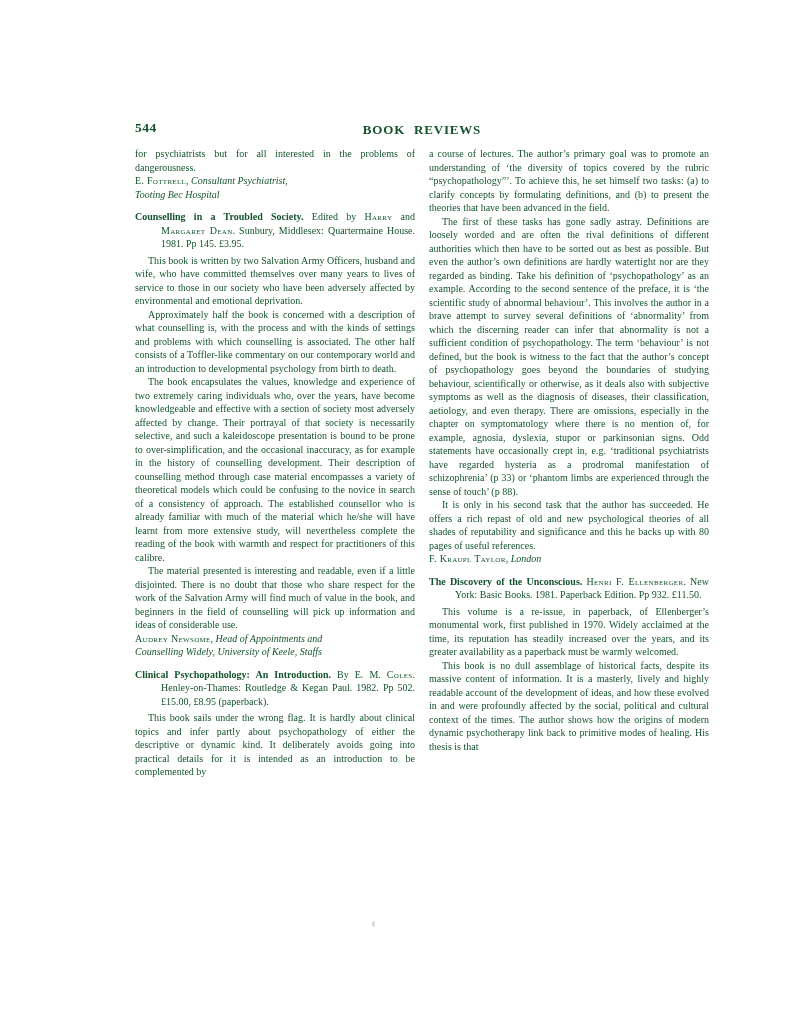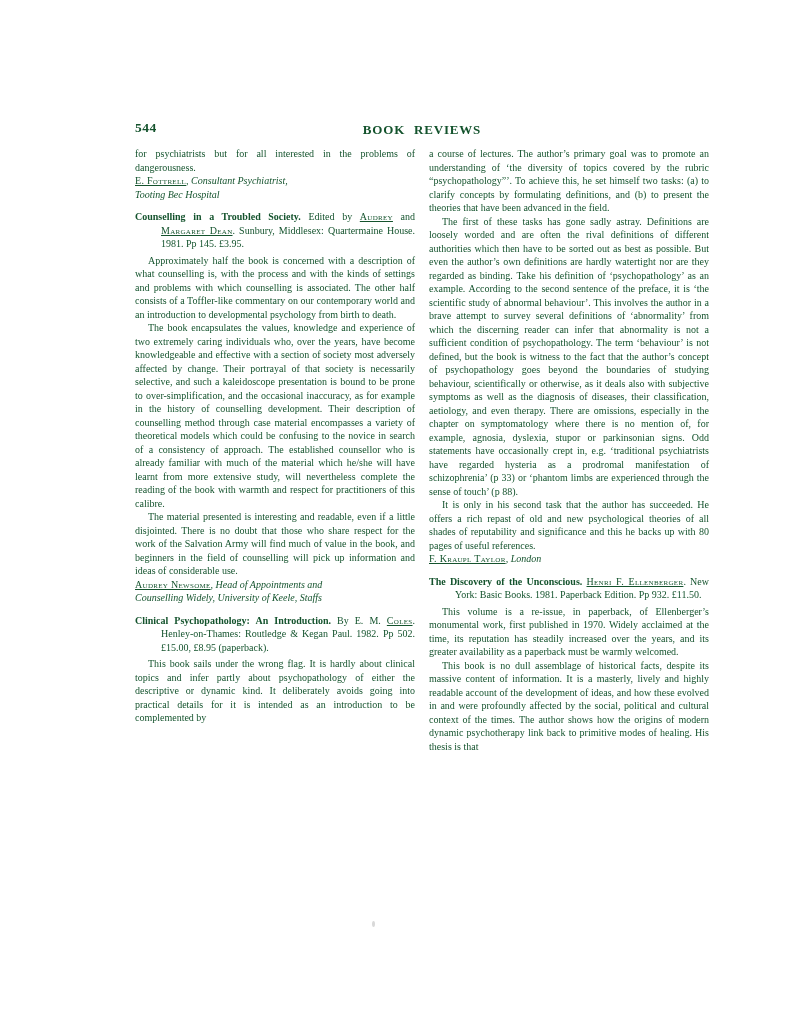--- a/index.html
+++ b/index.html
@@ -64,21 +64,21 @@
     margin-top: 9px;
     margin-bottom: 3px;
     padding-left: 26px;
     text-indent: -26px;
   }
   .column p.sig {
     text-align: left;
   }
   .b  { font-weight: bold; }
   .i  { font-style: italic; }
-  .sc { font-variant: small-caps; letter-spacing: 0.3px; text-decoration: underline; }
+  .sc { font-variant: small-caps; letter-spacing: 0.3px; }
   .scan-artifact {
     position: absolute;
     left: 352px;
     top: 921px;
     width: 3px;
     height: 6px;
     background: #d9d9d9;
     border-radius: 50%;
   }
 </style>
@@ -89,21 +89,22 @@
   <header class="page-header">
     <span class="page-number">544</span>
     <span class="journal-title">BOOK REVIEWS</span>
   </header>
 
   <main class="columns">
     <section class="column" id="col-left">
         <p class="para"><span>for psychiatrists but for all interested in the problems of dangerousness.</span></p>
         <p class="sig"><span class="sc">E. Fottrell</span><span>, </span><span class="i">Consultant Psychiatrist,</span></p>
         <p class="sig"><span class="i">Tooting Bec Hospital</span></p>
-        <p class="heading"><span class="b">Counselling in a Troubled Society.</span><span> Edited by </span><span class="sc">Audrey</span><span> and </span><span class="sc">Margaret Dean</span><span>. Sunbury, Middlesex: Quartermaine House. 1981. Pp 145. £3.95.</span></p>
+        <p class="heading"><span class="b">Counselling in a Troubled Society.</span><span> Edited by </span><span class="sc">Harry</span><span> and </span><span class="sc">Margaret Dean</span><span>. Sunbury, Middlesex: Quartermaine House. 1981. Pp 145. £3.95.</span></p>
+        <p class="para indent"><span>This book is written by two Salvation Army Officers, husband and wife, who have committed themselves over many years to lives of service to those in our society who have been adversely affected by environmental and emotional deprivation.</span></p>
         <p class="para indent"><span>Approximately half the book is concerned with a description of what counselling is, with the process and with the kinds of settings and problems with which counselling is associated. The other half consists of a Toffler-like commentary on our contemporary world and an introduction to developmental psychology from birth to death.</span></p>
         <p class="para indent"><span>The book encapsulates the values, knowledge and experience of two extremely caring individuals who, over the years, have become knowledgeable and effective with a section of society most adversely affected by change. Their portrayal of that society is necessarily selective, and such a kaleidoscope presentation is bound to be prone to over-simplification, and the occasional inaccuracy, as for example in the history of counselling development. Their description of counselling method through case material encompasses a variety of theoretical models which could be confusing to the novice in search of a consistency of approach. The established counsellor who is already familiar with much of the material which he/she will have learnt from more extensive study, will nevertheless complete the reading of the book with warmth and respect for practitioners of this calibre.</span></p>
         <p class="para indent"><span>The material presented is interesting and readable, even if a little disjointed. There is no doubt that those who share respect for the work of the Salvation Army will find much of value in the book, and beginners in the field of counselling will pick up information and ideas of considerable use.</span></p>
         <p class="sig"><span class="sc">Audrey Newsome</span><span>, </span><span class="i">Head of Appointments and</span></p>
         <p class="sig"><span class="i">Counselling Widely, University of Keele, Staffs</span></p>
         <p class="heading"><span class="b">Clinical Psychopathology: An Introduction.</span><span> By E. M. </span><span class="sc">Coles</span><span>. Henley-on-Thames: Routledge &amp; Kegan Paul. 1982. Pp 502. £15.00, £8.95 (paperback).</span></p>
         <p class="para indent"><span>This book sails under the wrong flag. It is hardly about clinical topics and infer partly about psychopathology of either the descriptive or dynamic kind. It deliberately avoids going into practical details for it is intended as an introduction to be complemented by</span></p>
       </section>
     <section class="column" id="col-right">
         <p class="para"><span>a course of lectures. The author’s primary goal was to promote an understanding of ‘the diversity of topics covered by the rubric “psychopathology”’. To achieve this, he set himself two tasks: (a) to clarify concepts by formulating definitions, and (b) to present the theories that have been advanced in the field.</span></p>

